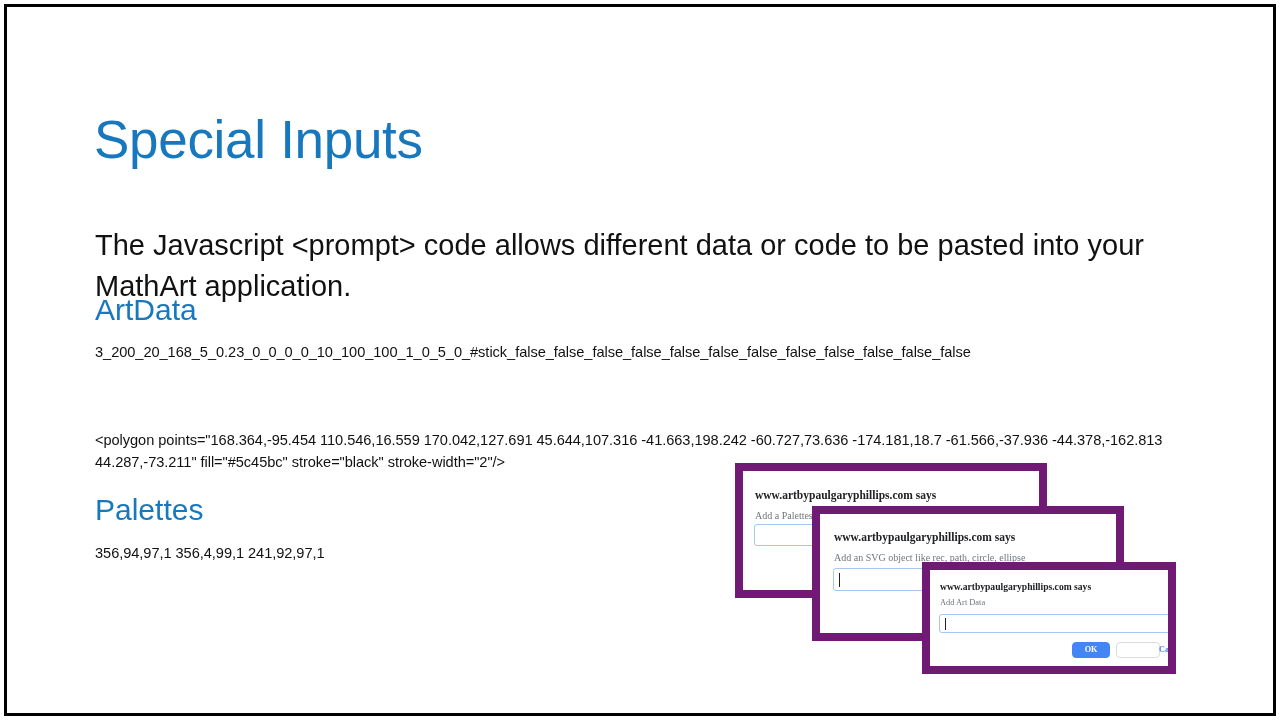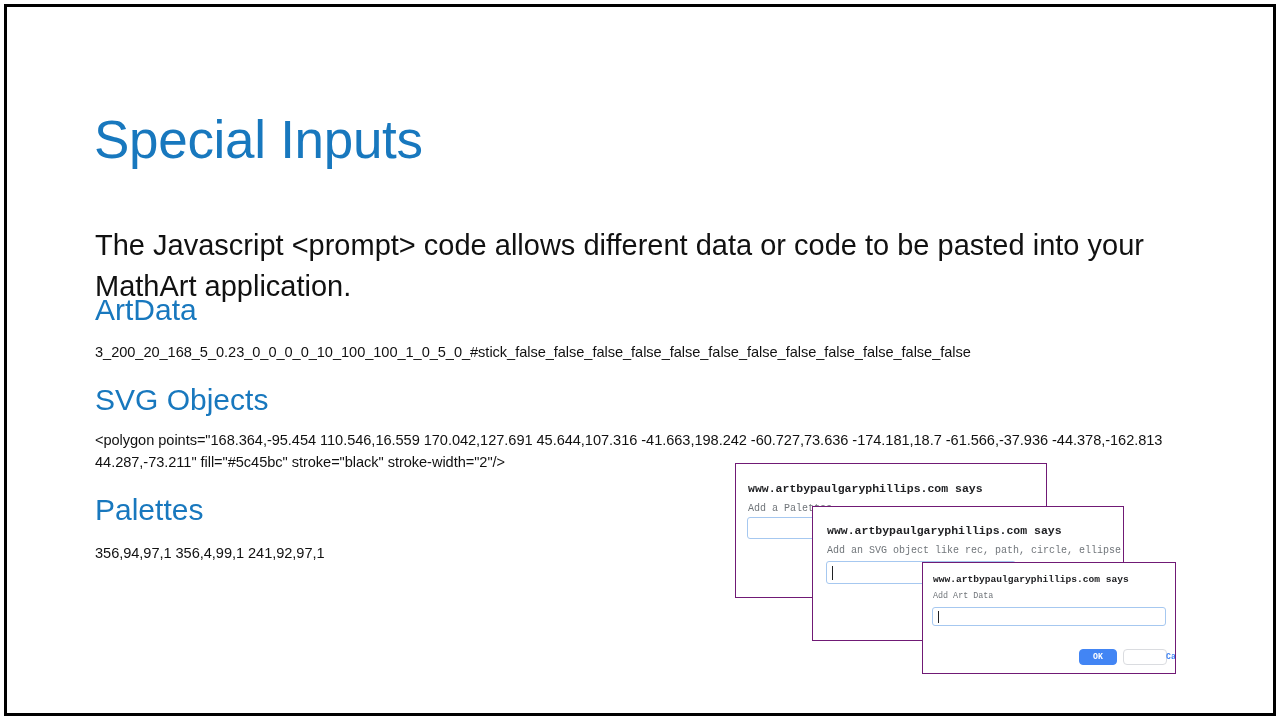--- a/index.html
+++ b/index.html
@@ -80,23 +80,23 @@
     letter-spacing: -0.05px;
   }
   #code-artdata  { top: 341px; width: 1130px; white-space: nowrap; }
   #code-svg      { top: 429px; width: 1100px; }
   #code-palettes { top: 542px; width: 600px; white-space: nowrap; }
 
   
   .browser-dialog {
     position: absolute;
     background: #ffffff;
-    border: 1px solid #701a75;
-    box-sizing: border-box;
-    font-family: Liberation Mono, monospace;
+    border: 8px solid #701a75;
+    box-sizing: border-box;
+    font-family: Liberation Serif, serif;
     overflow: hidden;
   }
   .dialog-origin {
     color: #202124;
     font-weight: 700;
     white-space: nowrap;
   }
   .dialog-message {
     color: #70757a;
     white-space: nowrap;
@@ -181,21 +181,20 @@
   <div id="slide-border"></div>
 
   <h1 id="slide-title">Special Inputs</h1>
 
   <p id="intro-paragraph">The Javascript &lt;prompt&gt; code allows different data or code to be pasted into your MathArt application.</p>
 
   <div class="section-heading" id="heading-artdata">ArtData</div>
 
   <div class="code-line" id="code-artdata">3_200_20_168_5_0.23_0_0_0_0_10_100_100_1_0_5_0_#stick_false_false_false_false_false_false_false_false_false_false_false_false</div>
 
-  <div class="section-heading" id="heading-svg">SVG Objects</div>
 
   <div class="code-line" id="code-svg">&lt;polygon points="168.364,-95.454 110.546,16.559 170.042,127.691 45.644,107.316 -41.663,198.242 -60.727,73.636 -174.181,18.7 -61.566,-37.936 -44.378,-162.813 44.287,-73.211" fill="#5c45bc" stroke="black" stroke-width="2"/&gt;</div>
 
   <div class="section-heading" id="heading-palettes">Palettes</div>
 
   <div class="code-line" id="code-palettes">356,94,97,1 356,4,99,1 241,92,97,1</div>
 
   <div class="browser-dialog" id="dialog-palette">
     <div class="dialog-origin">www.artbypaulgaryphillips.com says</div>
     <div class="dialog-message">Add a Palettes</div>

